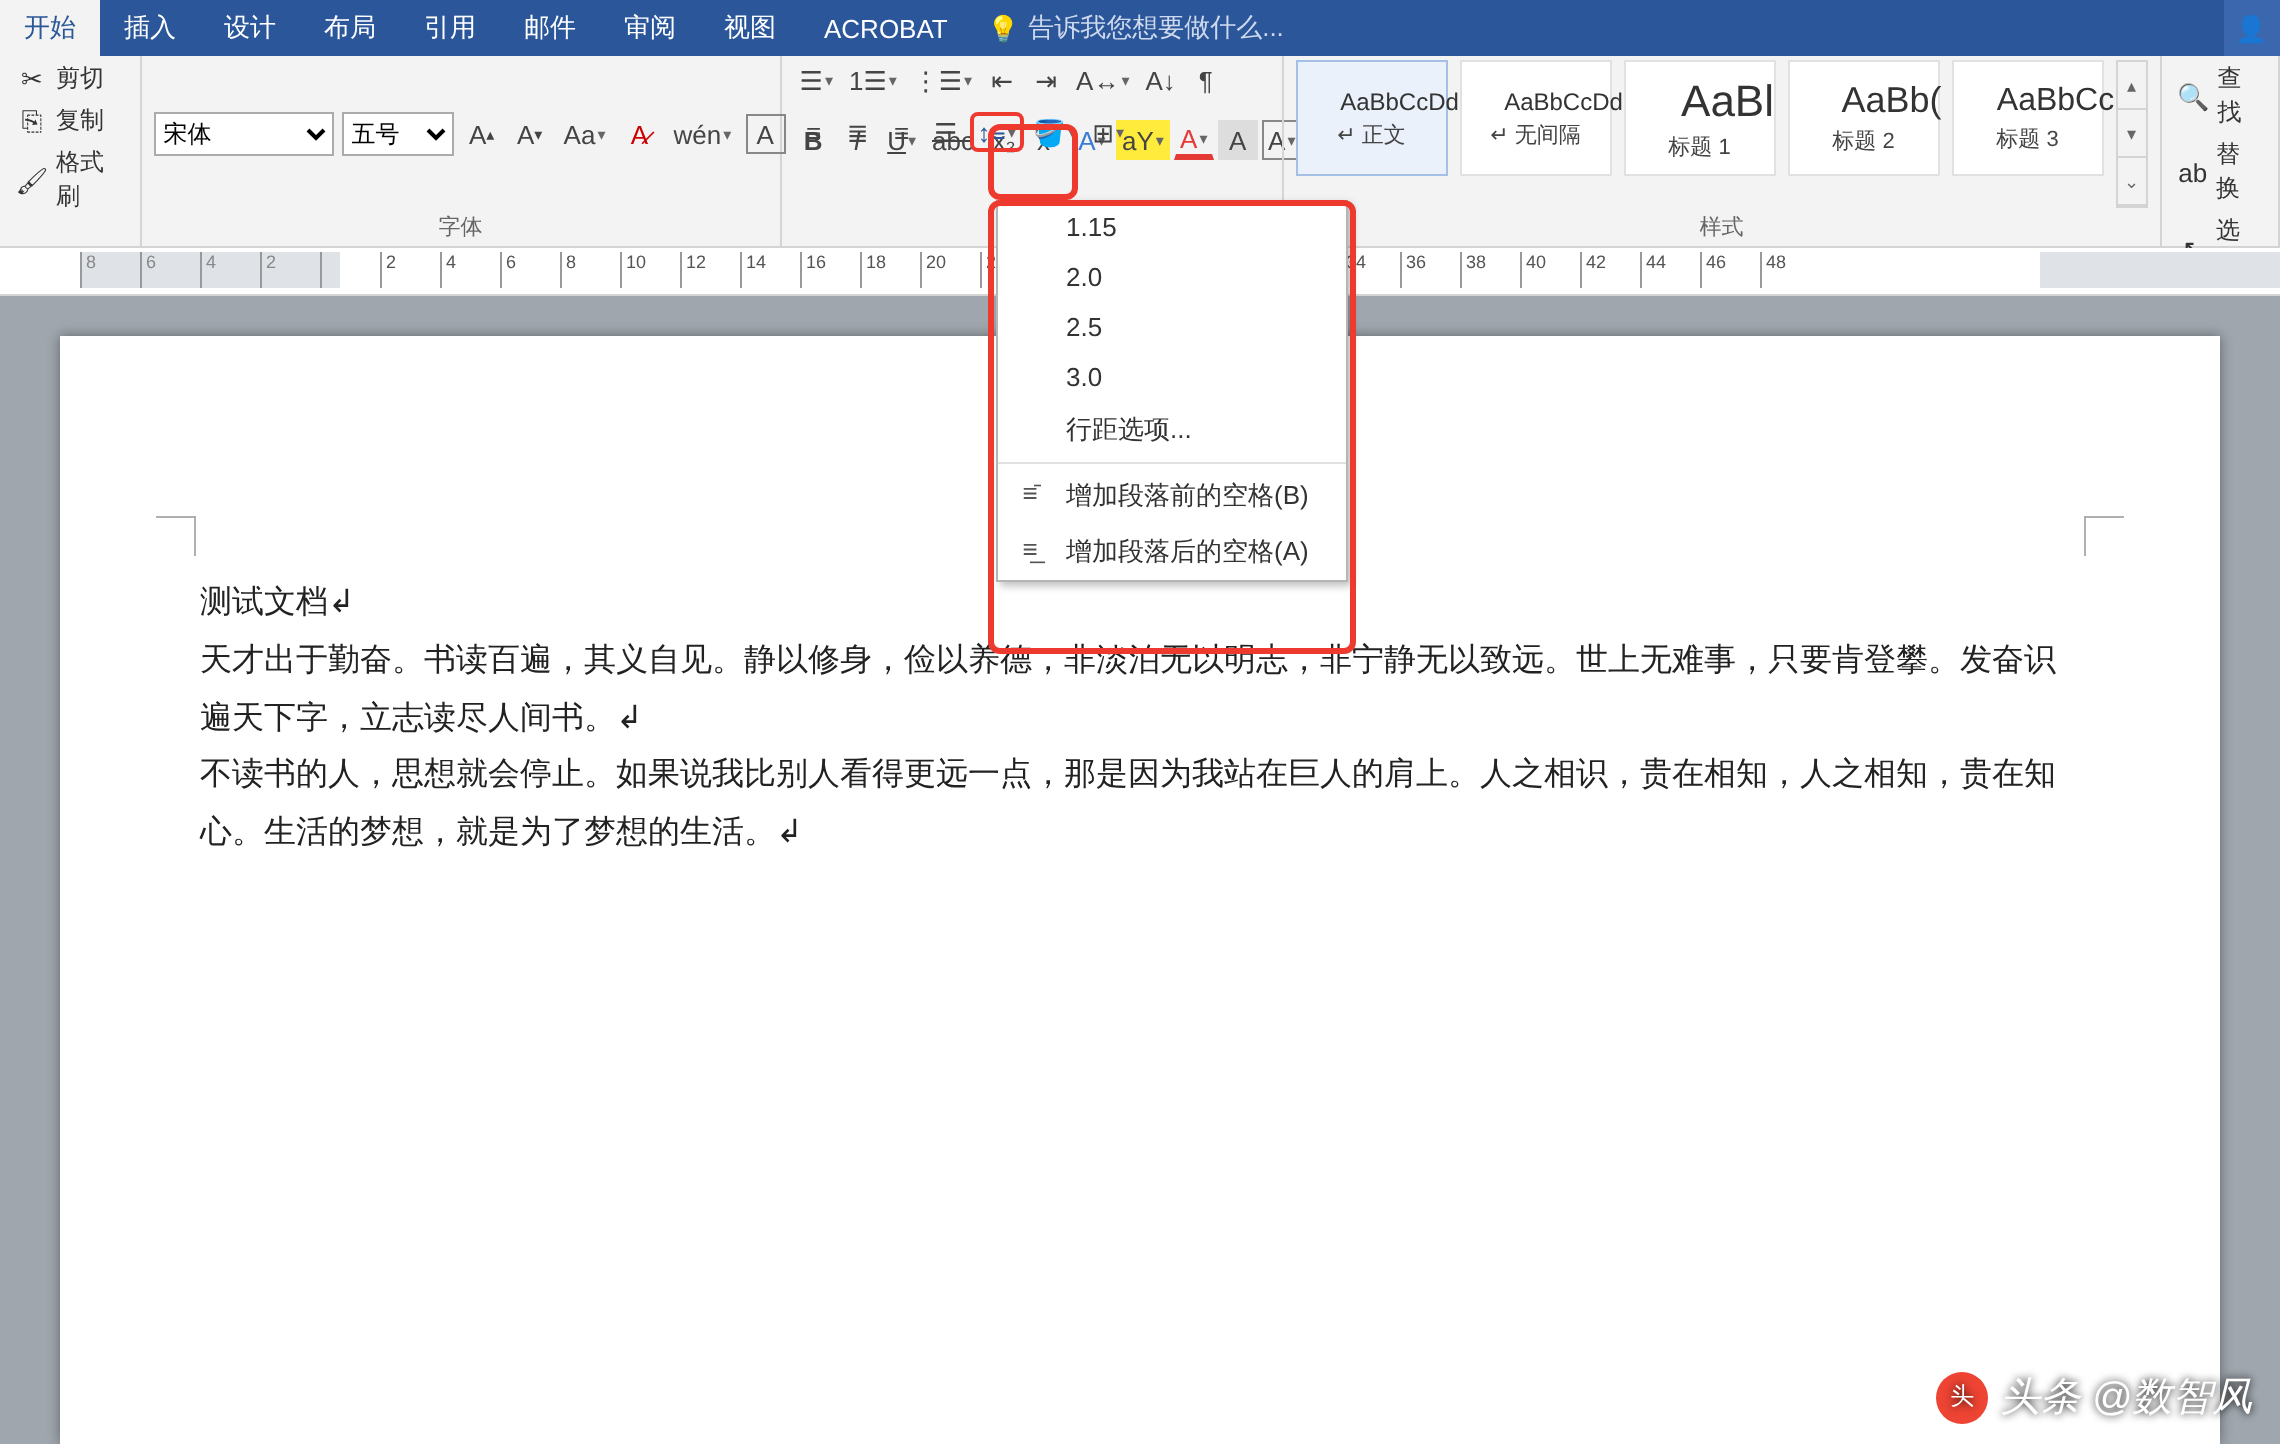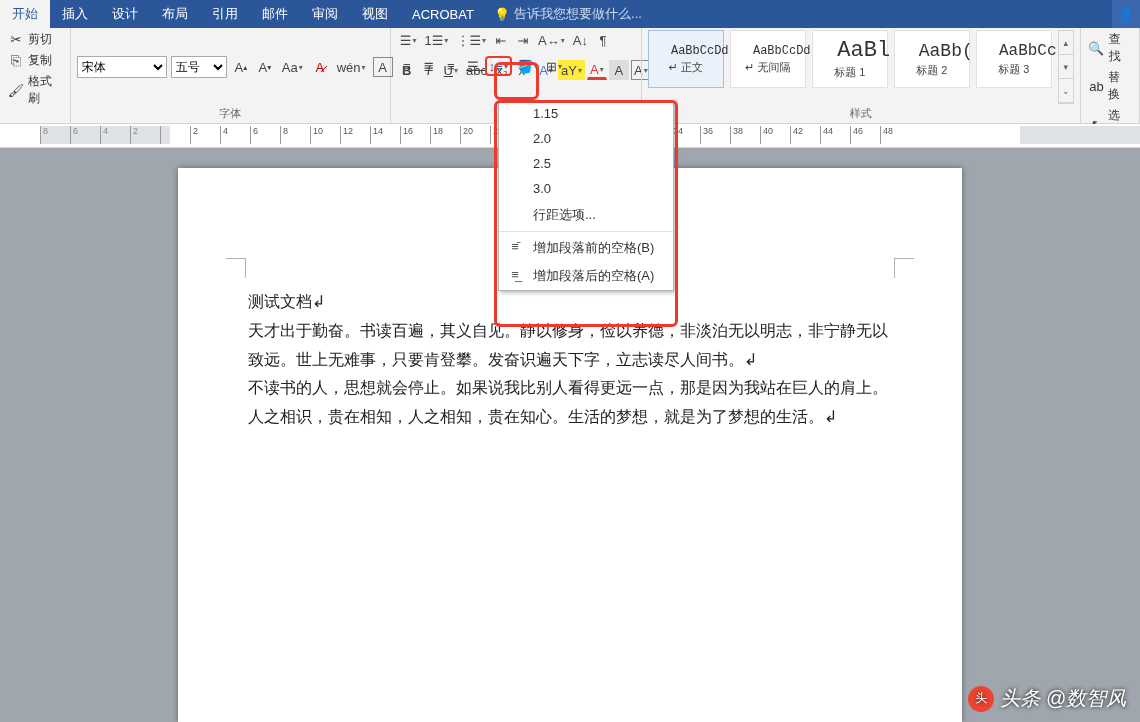--- a/index.html
+++ b/index.html
@@ -26,37 +26,37 @@
 .font .row2 { display: flex; gap: 2px; align-items: center; margin-top: 6px; }
 .btn { min-width: 20px; height: 20px; display: inline-flex; align-items: center; justify-content: center; cursor: pointer; font-size: 13px; color: #444; border: 1px solid transparent; padding: 0 2px; }
 .btn.dd::after { content: "▾"; font-size: 8px; margin-left: 1px; color: #666; }
 
 .para .row { display: flex; gap: 2px; align-items: center; }
 .para .body { flex-direction: column; gap: 6px; }
 
 .linesp-wrap { position: relative; }
 .linesp-btn { border: 2px solid #ee3a2e; border-radius: 4px; padding: 2px; }
 .style-item { width: 76px; height: 58px; border: 1px solid #e1e1e1; background: #fff; margin-right: 2px; display: flex; flex-direction: column; align-items: center; justify-content: center; cursor: pointer; }
-.style-item .prev { font-family: Liberation Mono, monospace; color: #333; margin-left: 28px; }
+.style-item .prev { font-family: Liberation Sans, sans-serif; color: #333; margin-left: 28px; }
 .style-item .nm { font-size: 11px; color: #444; margin-top: 2px; }
 .style-item.sel { border-color: #a5c0e5; background: #eaf1fb; }
 .style-scroll { width: 16px; display: flex; flex-direction: column; border: 1px solid #d4d4d4; }
 .style-scroll div { flex: 1; display: flex; align-items: center; justify-content: center; font-size: 9px; color: #666; border-bottom: 1px solid #d4d4d4; cursor: pointer; }
 
 .edit .col { display: flex; flex-direction: column; gap: 2px; font-size: 12px; color: #333; }
 .edit .item { display: flex; align-items: center; gap: 4px; padding: 1px 2px; cursor: pointer; }
 
 .ruler-area { position: relative; height: 24px; background: #fff; border-bottom: 1px solid #d4d4d4; }
 .ruler { position: absolute; left: 40px; right: 0; top: 2px; height: 18px; display: flex; font-size: 9px; color: #555; }
 .ruler .tick { width: 30px; border-left: 1px solid #999; padding-left: 2px; position: relative; }
 .ruler .tick.neg { color: #888; }
 .ruler .margin-bg { position:absolute; top:0; bottom:0; background:#dfe3e8; }
 
 .doc-area { position: relative; background: #9fa6ad; height: 574px; overflow: hidden; display:flex; justify-content:center; }
-.page { width: 784px; background: #fff; margin-top: 20px; box-shadow: 0 0 6px rgba(0,0,0,0.4); padding: 120px 70px 40px 70px; position: relative; }
+.page { width: 1080px; background: #fff; margin-top: 20px; box-shadow: 0 0 6px rgba(0,0,0,0.4); padding: 120px 70px 40px 70px; position: relative; }
 .page .corner { position:absolute; width:20px; height:20px; border-color:#b0b0b0; border-style:solid; }
 .page .c-tl { top:90px; left:48px; border-width:0 0 1px 1px; transform:rotate(180deg);}
 .page .c-tr { top:90px; right:48px; border-width:0 0 1px 1px; transform:rotate(90deg);}
 .page p { font-family: SimSun, serif; font-size: 16px; line-height: 1.8; color: #222; }
 
 .dropdown { position: absolute; left: 498px; top: 100px; width: 176px; background: #fff; border: 1px solid #b5b5b5; box-shadow: 2px 2px 4px rgba(0,0,0,0.25); z-index: 50; font-size: 13px; }
 .dropdown .opt { padding: 5px 8px 5px 34px; position: relative; cursor: pointer; color:#333; }
 .dropdown .opt.checked::before { content: "✓"; position: absolute; left: 10px; color: #2b579a; }
 .dropdown .sep { height: 1px; background: #e1e1e1; margin: 2px 0; }
 .dropdown .opt .ic { position:absolute; left:8px; width:16px; text-align:center; color:#555; }

